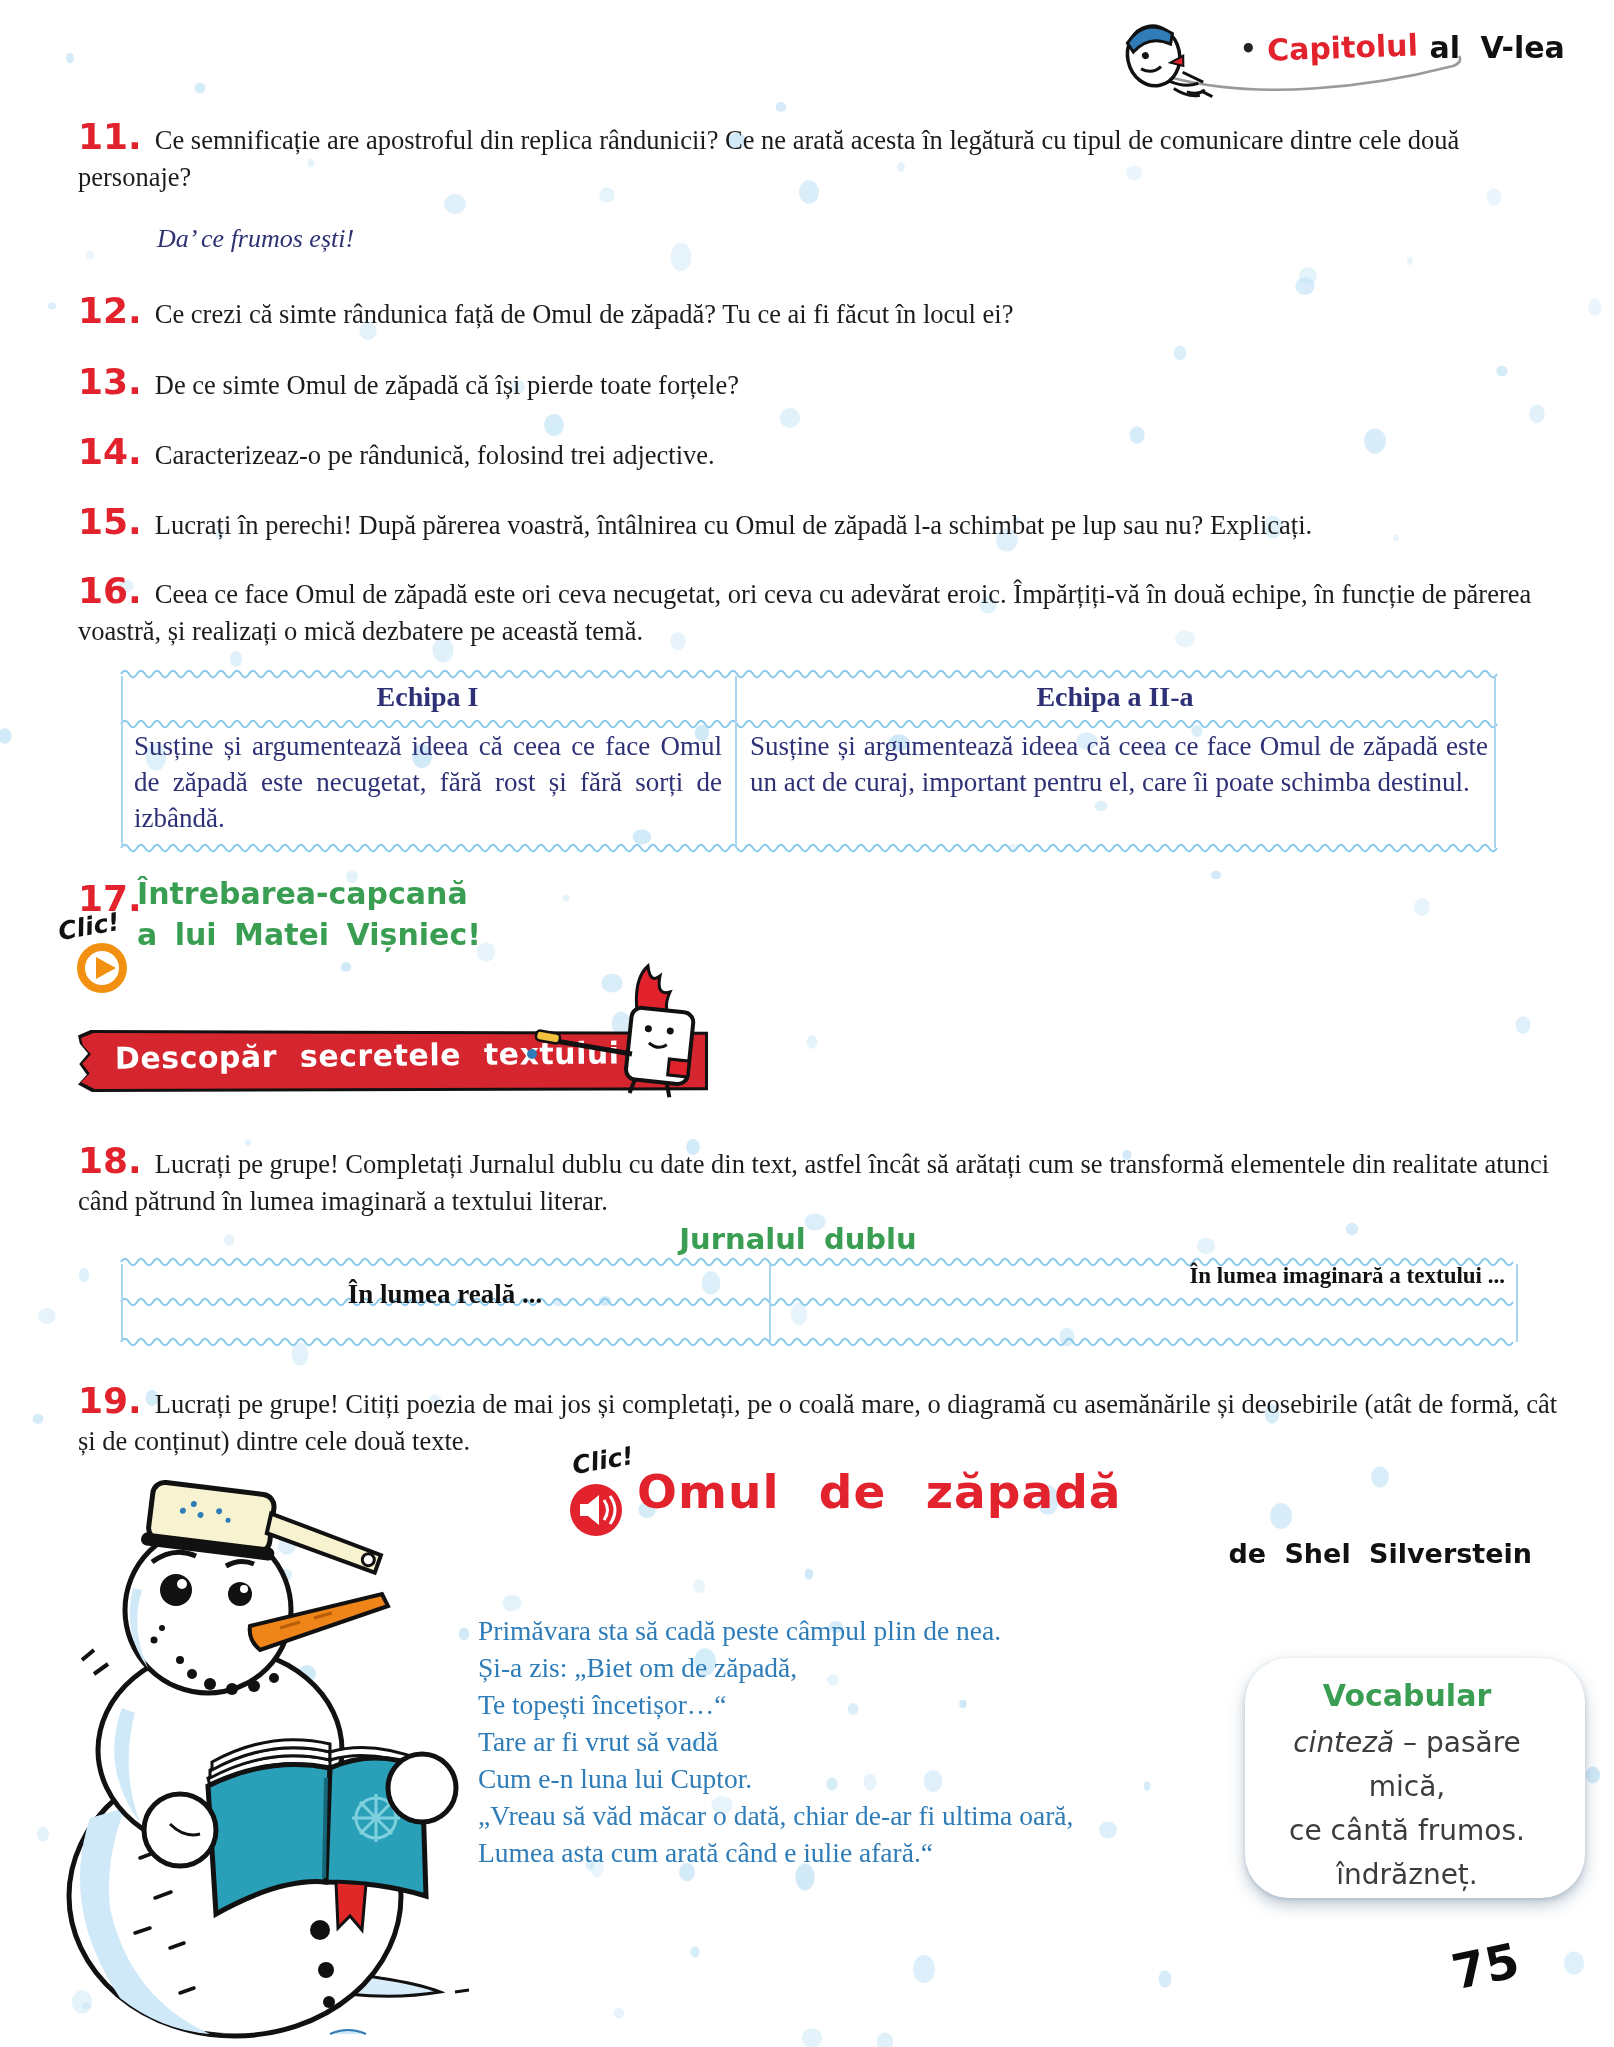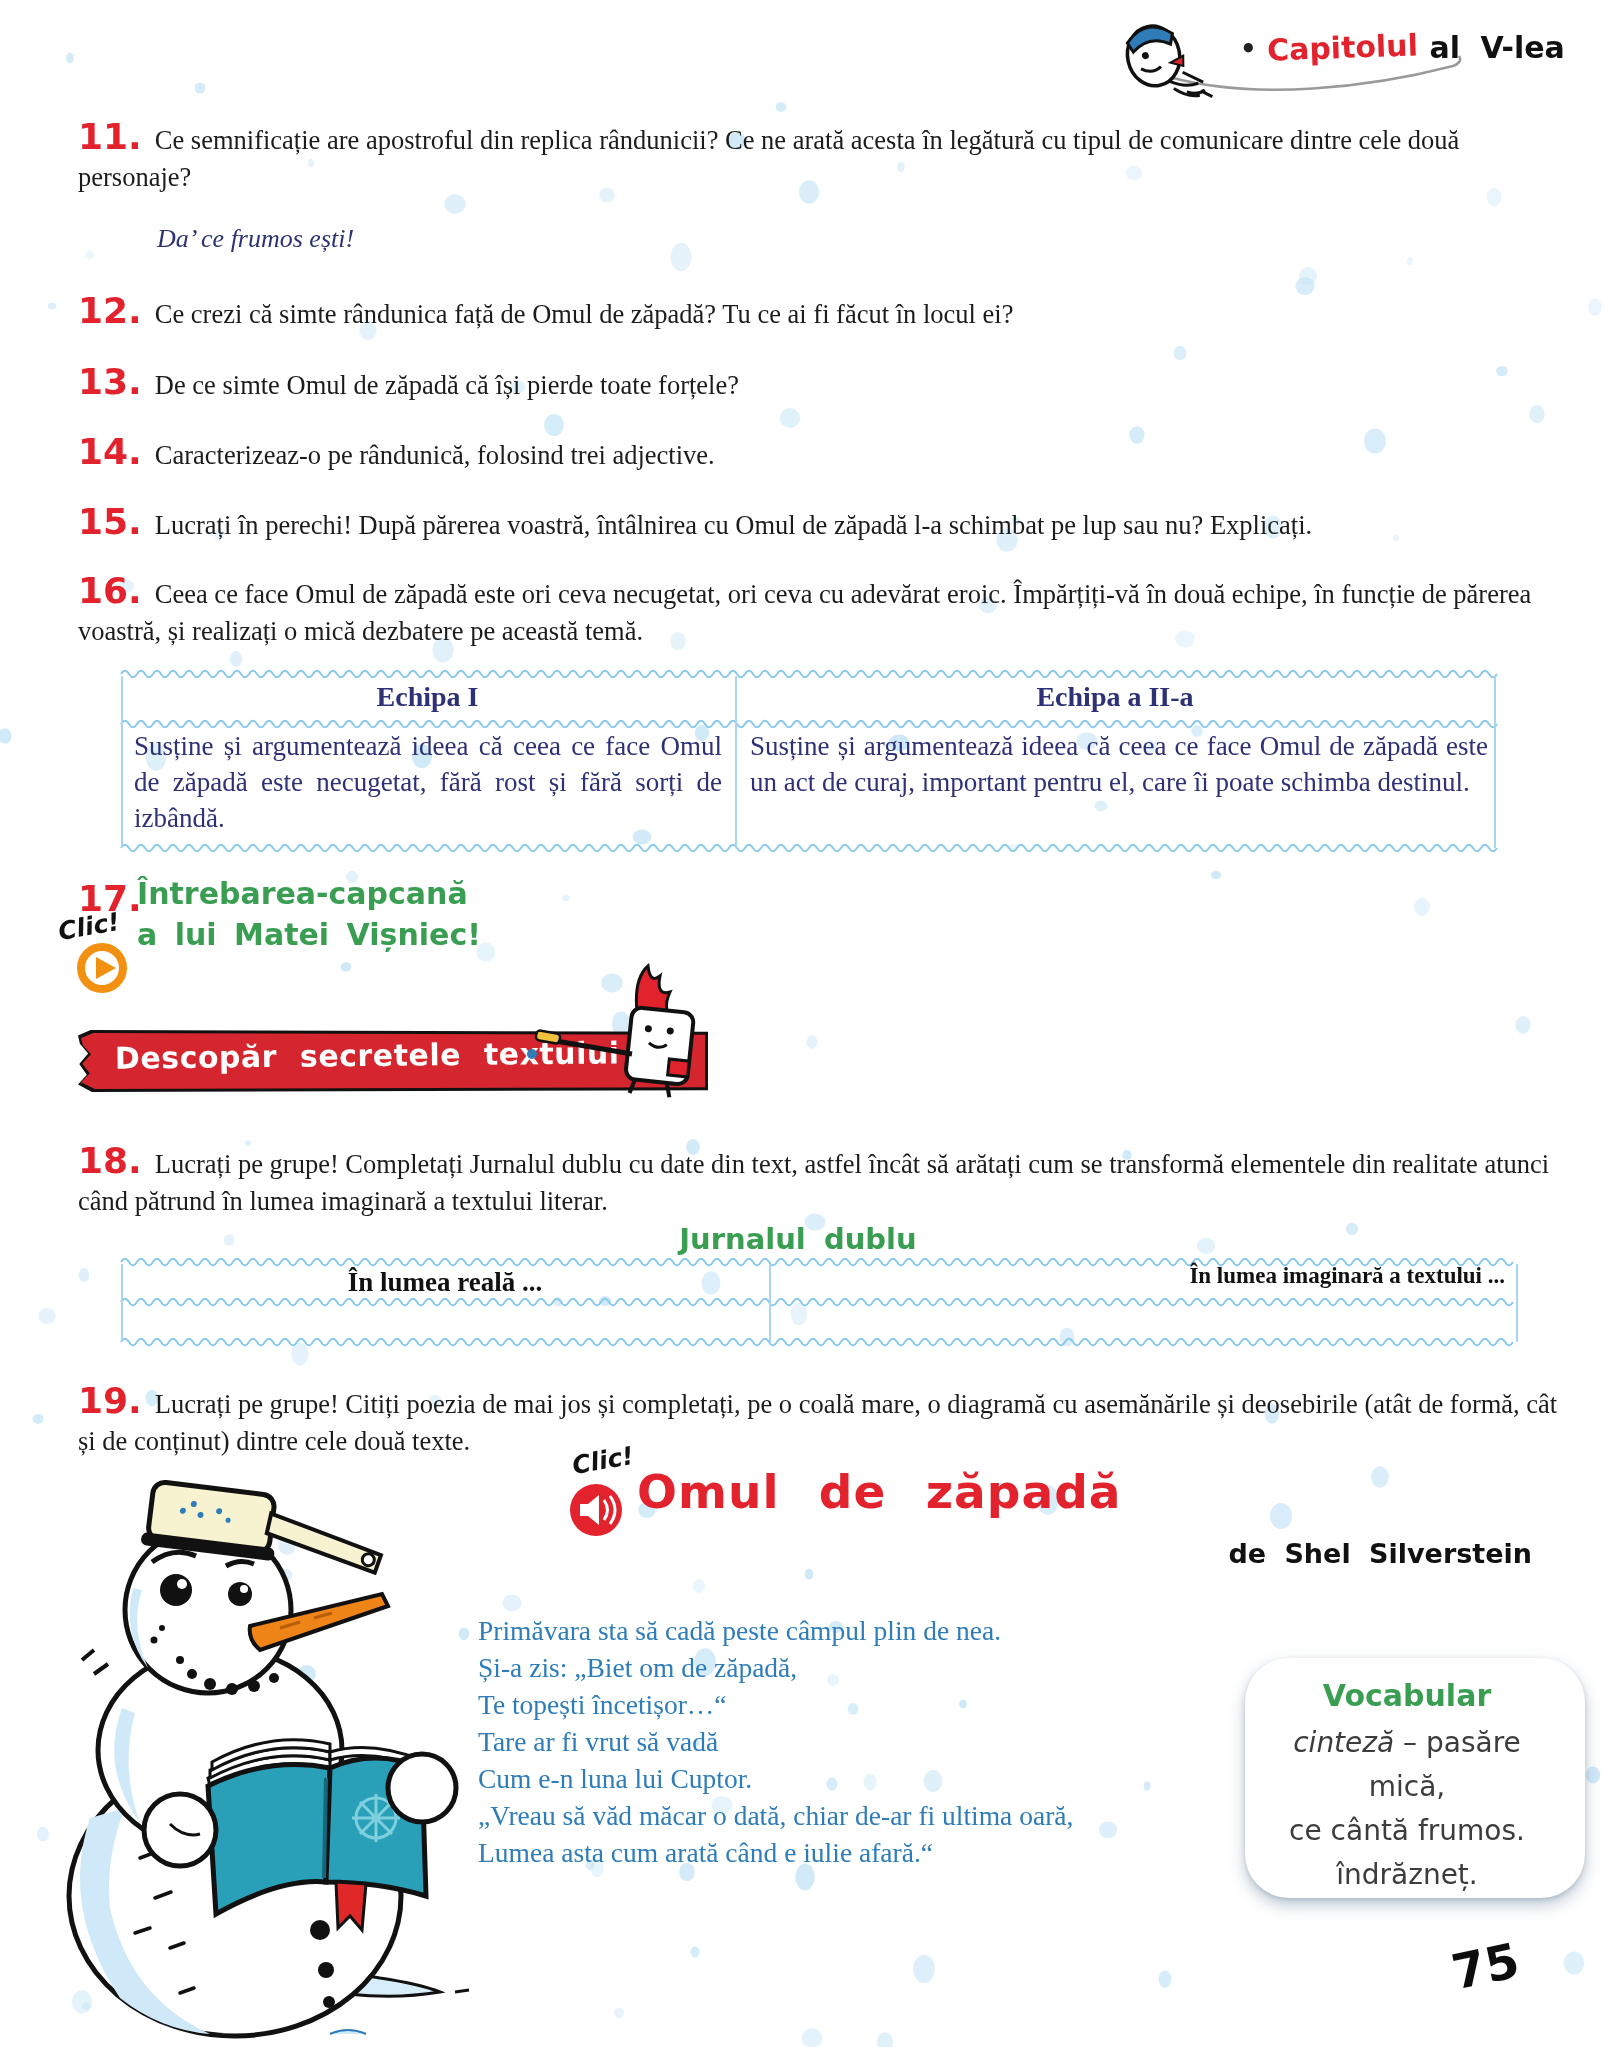--- a/index.html
+++ b/index.html
@@ -301,21 +301,21 @@
       </svg>
     <svg width="1400" height="12" style="top:40px;">
         <path stroke="#8ccaeb" stroke-width="2" fill="none" d="M1,6 q4,-6.4 8,0 q4,6.4 8,0 q4,-6.4 8,0 q4,6.4 8,0 q4,-6.4 8,0 q4,6.4 8,0 q4,-6.4 8,0 q4,6.4 8,0 q4,-6.4 8,0 q4,6.4 8,0 q4,-6.4 8,0 q4,6.4 8,0 q4,-6.4 8,0 q4,6.4 8,0 q4,-6.4 8,0 q4,6.4 8,0 q4,-6.4 8,0 q4,6.4 8,0 q4,-6.4 8,0 q4,6.4 8,0 q4,-6.4 8,0 q4,6.4 8,0 q4,-6.4 8,0 q4,6.4 8,0 q4,-6.4 8,0 q4,6.4 8,0 q4,-6.4 8,0 q4,6.4 8,0 q4,-6.4 8,0 q4,6.4 8,0 q4,-6.4 8,0 q4,6.4 8,0 q4,-6.4 8,0 q4,6.4 8,0 q4,-6.4 8,0 q4,6.4 8,0 q4,-6.4 8,0 q4,6.4 8,0 q4,-6.4 8,0 q4,6.4 8,0 q4,-6.4 8,0 q4,6.4 8,0 q4,-6.4 8,0 q4,6.4 8,0 q4,-6.4 8,0 q4,6.4 8,0 q4,-6.4 8,0 q4,6.4 8,0 q4,-6.4 8,0 q4,6.4 8,0 q4,-6.4 8,0 q4,6.4 8,0 q4,-6.4 8,0 q4,6.4 8,0 q4,-6.4 8,0 q4,6.4 8,0 q4,-6.4 8,0 q4,6.4 8,0 q4,-6.4 8,0 q4,6.4 8,0 q4,-6.4 8,0 q4,6.4 8,0 q4,-6.4 8,0 q4,6.4 8,0 q4,-6.4 8,0 q4,6.4 8,0 q4,-6.4 8,0 q4,6.4 8,0 q4,-6.4 8,0 q4,6.4 8,0 q4,-6.4 8,0 q4,6.4 8,0 q4,-6.4 8,0 q4,6.4 8,0 q4,-6.4 8,0 q4,6.4 8,0 q4,-6.4 8,0 q4,6.4 8,0 q4,-6.4 8,0 q4,6.4 8,0 q4,-6.4 8,0 q4,6.4 8,0 q4,-6.4 8,0 q4,6.4 8,0 q4,-6.4 8,0 q4,6.4 8,0 q4,-6.4 8,0 q4,6.4 8,0 q4,-6.4 8,0 q4,6.4 8,0 q4,-6.4 8,0 q4,6.4 8,0 q4,-6.4 8,0 q4,6.4 8,0 q4,-6.4 8,0 q4,6.4 8,0 q4,-6.4 8,0 q4,6.4 8,0 q4,-6.4 8,0 q4,6.4 8,0 q4,-6.4 8,0 q4,6.4 8,0 q4,-6.4 8,0 q4,6.4 8,0 q4,-6.4 8,0 q4,6.4 8,0 q4,-6.4 8,0 q4,6.4 8,0 q4,-6.4 8,0 q4,6.4 8,0 q4,-6.4 8,0 q4,6.4 8,0 q4,-6.4 8,0 q4,6.4 8,0 q4,-6.4 8,0 q4,6.4 8,0 q4,-6.4 8,0 q4,6.4 8,0 q4,-6.4 8,0 q4,6.4 8,0 q4,-6.4 8,0 q4,6.4 8,0 q4,-6.4 8,0 q4,6.4 8,0 q4,-6.4 8,0 q4,6.4 8,0 q4,-6.4 8,0 q4,6.4 8,0 q4,-6.4 8,0 q4,6.4 8,0 q4,-6.4 8,0 q4,6.4 8,0 q4,-6.4 8,0 q4,6.4 8,0 q4,-6.4 8,0 q4,6.4 8,0 q4,-6.4 8,0 q4,6.4 8,0 q4,-6.4 8,0 q4,6.4 8,0 q4,-6.4 8,0 q4,6.4 8,0 q4,-6.4 8,0 q4,6.4 8,0 q4,-6.4 8,0 q4,6.4 8,0 q4,-6.4 8,0 q4,6.4 8,0 q4,-6.4 8,0 q4,6.4 8,0 q4,-6.4 8,0 q4,6.4 8,0 q4,-6.4 8,0 q4,6.4 8,0 q4,-6.4 8,0 q4,6.4 8,0 q4,-6.4 8,0 q4,6.4 8,0 q4,-6.4 8,0 q4,6.4 8,0 q4,-6.4 8,0 q4,6.4 8,0 q4,-6.4 8,0 q4,6.4 8,0 q4,-6.4 8,0 q4,6.4 8,0 q4,-6.4 8,0 q4,6.4 8,0 q4,-6.4 8,0 q4,6.4 8,0 q4,-6.4 8,0 q4,6.4 8,0 q4,-6.4 8,0 q4,6.4 8,0"></path>
       </svg>
     <svg width="1400" height="12" style="top:80px;">
         <path stroke="#8ccaeb" stroke-width="2" fill="none" d="M1,6 q4,-6.4 8,0 q4,6.4 8,0 q4,-6.4 8,0 q4,6.4 8,0 q4,-6.4 8,0 q4,6.4 8,0 q4,-6.4 8,0 q4,6.4 8,0 q4,-6.4 8,0 q4,6.4 8,0 q4,-6.4 8,0 q4,6.4 8,0 q4,-6.4 8,0 q4,6.4 8,0 q4,-6.4 8,0 q4,6.4 8,0 q4,-6.4 8,0 q4,6.4 8,0 q4,-6.4 8,0 q4,6.4 8,0 q4,-6.4 8,0 q4,6.4 8,0 q4,-6.4 8,0 q4,6.4 8,0 q4,-6.4 8,0 q4,6.4 8,0 q4,-6.4 8,0 q4,6.4 8,0 q4,-6.4 8,0 q4,6.4 8,0 q4,-6.4 8,0 q4,6.4 8,0 q4,-6.4 8,0 q4,6.4 8,0 q4,-6.4 8,0 q4,6.4 8,0 q4,-6.4 8,0 q4,6.4 8,0 q4,-6.4 8,0 q4,6.4 8,0 q4,-6.4 8,0 q4,6.4 8,0 q4,-6.4 8,0 q4,6.4 8,0 q4,-6.4 8,0 q4,6.4 8,0 q4,-6.4 8,0 q4,6.4 8,0 q4,-6.4 8,0 q4,6.4 8,0 q4,-6.4 8,0 q4,6.4 8,0 q4,-6.4 8,0 q4,6.4 8,0 q4,-6.4 8,0 q4,6.4 8,0 q4,-6.4 8,0 q4,6.4 8,0 q4,-6.4 8,0 q4,6.4 8,0 q4,-6.4 8,0 q4,6.4 8,0 q4,-6.4 8,0 q4,6.4 8,0 q4,-6.4 8,0 q4,6.4 8,0 q4,-6.4 8,0 q4,6.4 8,0 q4,-6.4 8,0 q4,6.4 8,0 q4,-6.4 8,0 q4,6.4 8,0 q4,-6.4 8,0 q4,6.4 8,0 q4,-6.4 8,0 q4,6.4 8,0 q4,-6.4 8,0 q4,6.4 8,0 q4,-6.4 8,0 q4,6.4 8,0 q4,-6.4 8,0 q4,6.4 8,0 q4,-6.4 8,0 q4,6.4 8,0 q4,-6.4 8,0 q4,6.4 8,0 q4,-6.4 8,0 q4,6.4 8,0 q4,-6.4 8,0 q4,6.4 8,0 q4,-6.4 8,0 q4,6.4 8,0 q4,-6.4 8,0 q4,6.4 8,0 q4,-6.4 8,0 q4,6.4 8,0 q4,-6.4 8,0 q4,6.4 8,0 q4,-6.4 8,0 q4,6.4 8,0 q4,-6.4 8,0 q4,6.4 8,0 q4,-6.4 8,0 q4,6.4 8,0 q4,-6.4 8,0 q4,6.4 8,0 q4,-6.4 8,0 q4,6.4 8,0 q4,-6.4 8,0 q4,6.4 8,0 q4,-6.4 8,0 q4,6.4 8,0 q4,-6.4 8,0 q4,6.4 8,0 q4,-6.4 8,0 q4,6.4 8,0 q4,-6.4 8,0 q4,6.4 8,0 q4,-6.4 8,0 q4,6.4 8,0 q4,-6.4 8,0 q4,6.4 8,0 q4,-6.4 8,0 q4,6.4 8,0 q4,-6.4 8,0 q4,6.4 8,0 q4,-6.4 8,0 q4,6.4 8,0 q4,-6.4 8,0 q4,6.4 8,0 q4,-6.4 8,0 q4,6.4 8,0 q4,-6.4 8,0 q4,6.4 8,0 q4,-6.4 8,0 q4,6.4 8,0 q4,-6.4 8,0 q4,6.4 8,0 q4,-6.4 8,0 q4,6.4 8,0 q4,-6.4 8,0 q4,6.4 8,0 q4,-6.4 8,0 q4,6.4 8,0 q4,-6.4 8,0 q4,6.4 8,0 q4,-6.4 8,0 q4,6.4 8,0 q4,-6.4 8,0 q4,6.4 8,0 q4,-6.4 8,0 q4,6.4 8,0 q4,-6.4 8,0 q4,6.4 8,0 q4,-6.4 8,0 q4,6.4 8,0 q4,-6.4 8,0 q4,6.4 8,0 q4,-6.4 8,0 q4,6.4 8,0 q4,-6.4 8,0 q4,6.4 8,0 q4,-6.4 8,0 q4,6.4 8,0 q4,-6.4 8,0 q4,6.4 8,0 q4,-6.4 8,0 q4,6.4 8,0 q4,-6.4 8,0 q4,6.4 8,0 q4,-6.4 8,0 q4,6.4 8,0 q4,-6.4 8,0 q4,6.4 8,0"></path>
       </svg>
     <div class="vline" style="left:1px;top:8px;height:78px;"></div>
     <div class="vline" style="left:649px;top:8px;height:78px;"></div>
     <div class="vline" style="left:1396px;top:8px;height:78px;"></div>
-    <div class="thead black" style="left:10px;top:6px;width:630px;font-size:27px;">În lumea reală ...</div>
+    <div class="thead black" style="left:10px;top:18px;width:630px;font-size:27px;">În lumea reală ...</div>
     <div class="thead black" style="left:660px;top:0;width:725px;font-size:23px;text-align:right;">În lumea imaginară a textului ...</div>
     <div style="position:absolute;left:10px;top:46px;width:1380px;height:36px;"></div>
   </div>
 
   <p class="q" style="top:1382px;">
     <span class="qnum">19.</span><span>Lucrați pe grupe! Citiți poezia de mai jos și completați, pe o coală mare, o diagramă cu asemănările și deosebirile (atât de formă, cât și de conținut) dintre cele două texte.</span>
   </p>
 
   <div class="clictext" style="left:572px;top:1446px;">Clic!</div>
   <svg class="abs" style="left:566px;top:1480px;" width="60" height="60">

